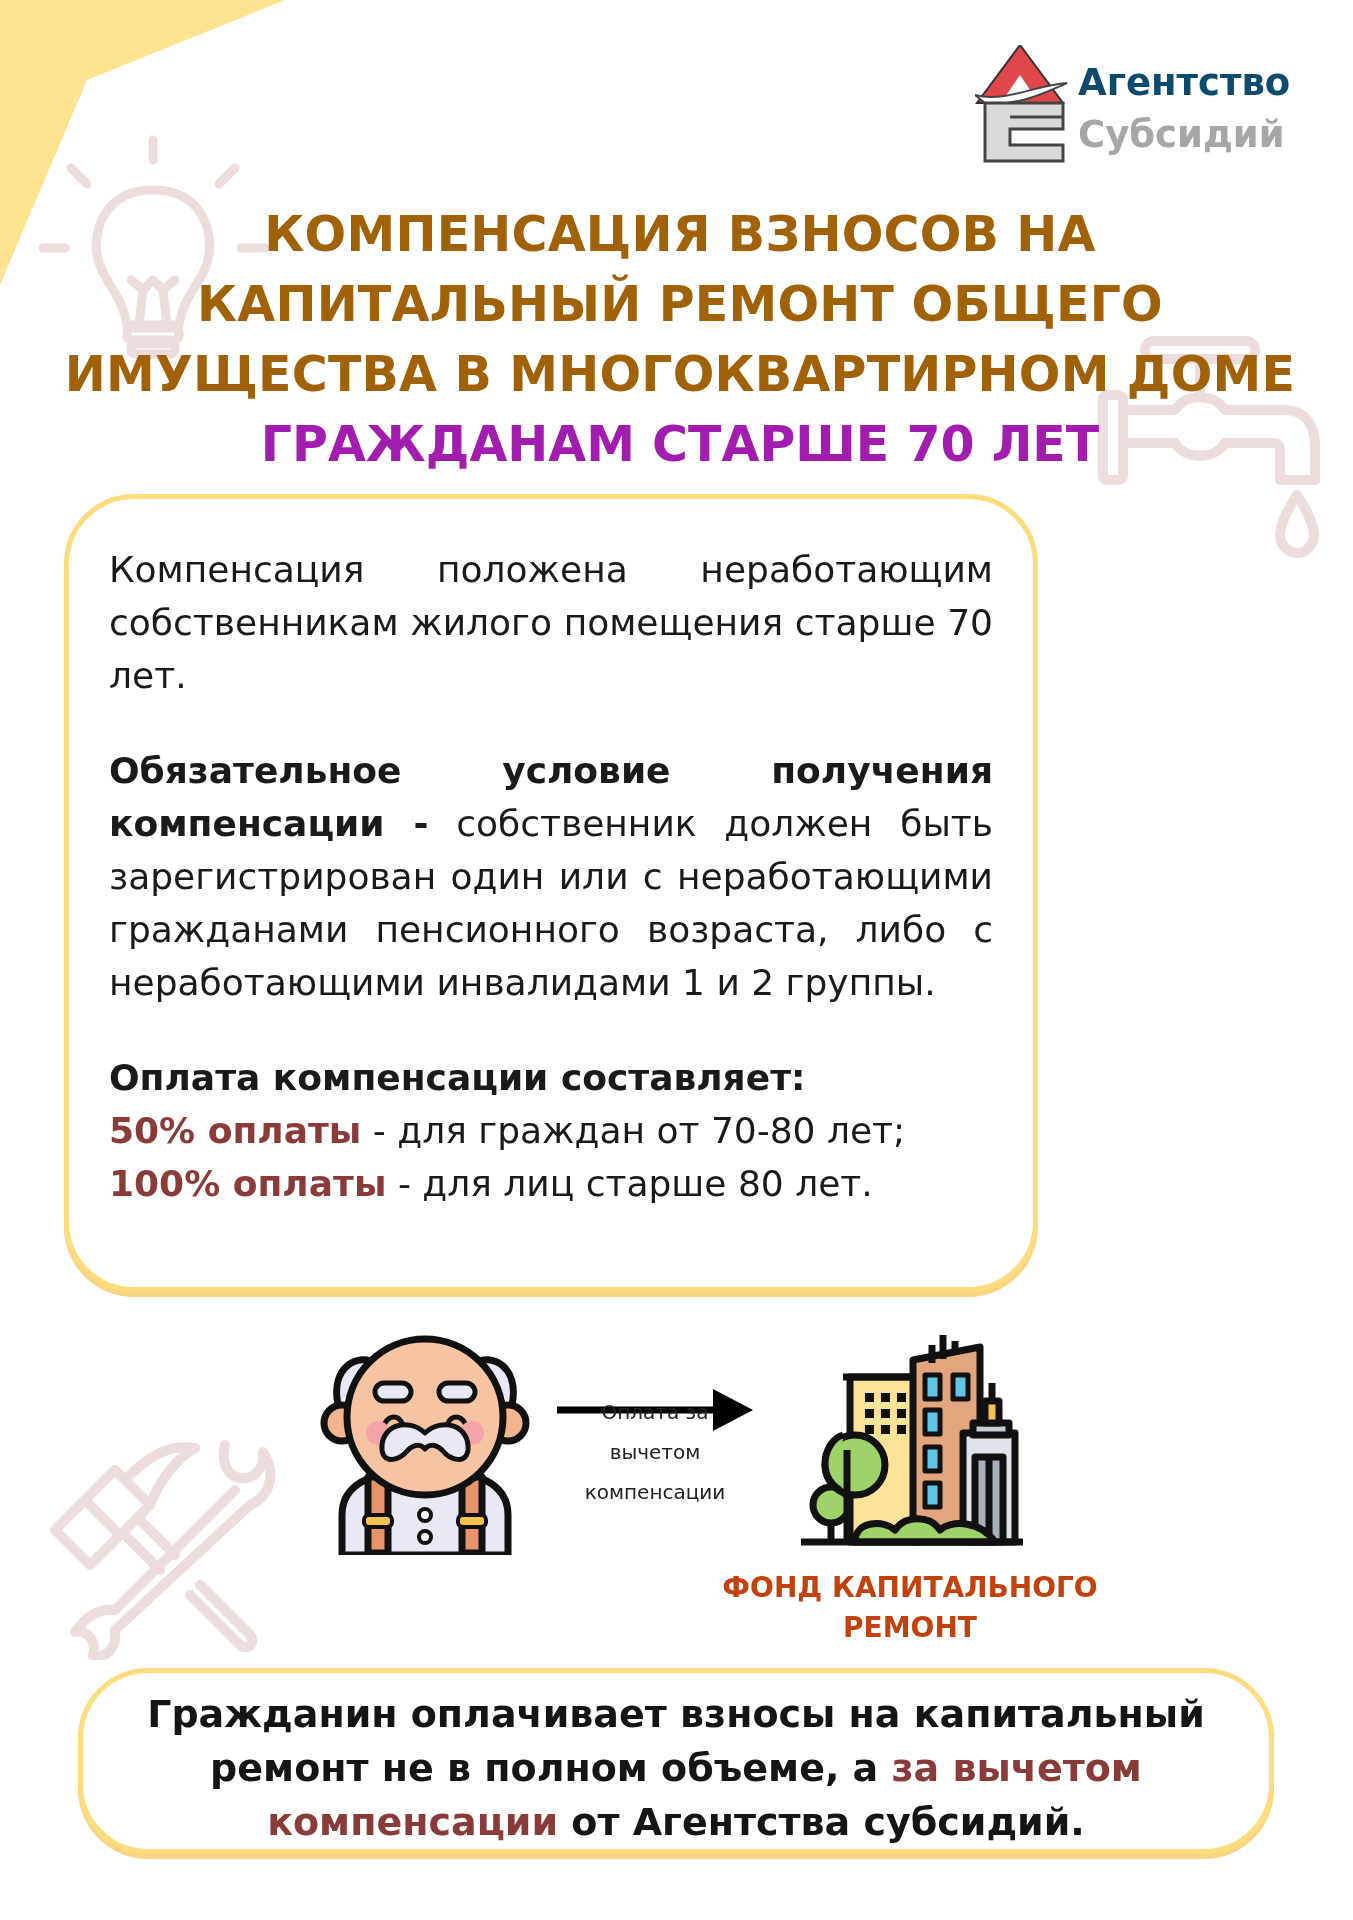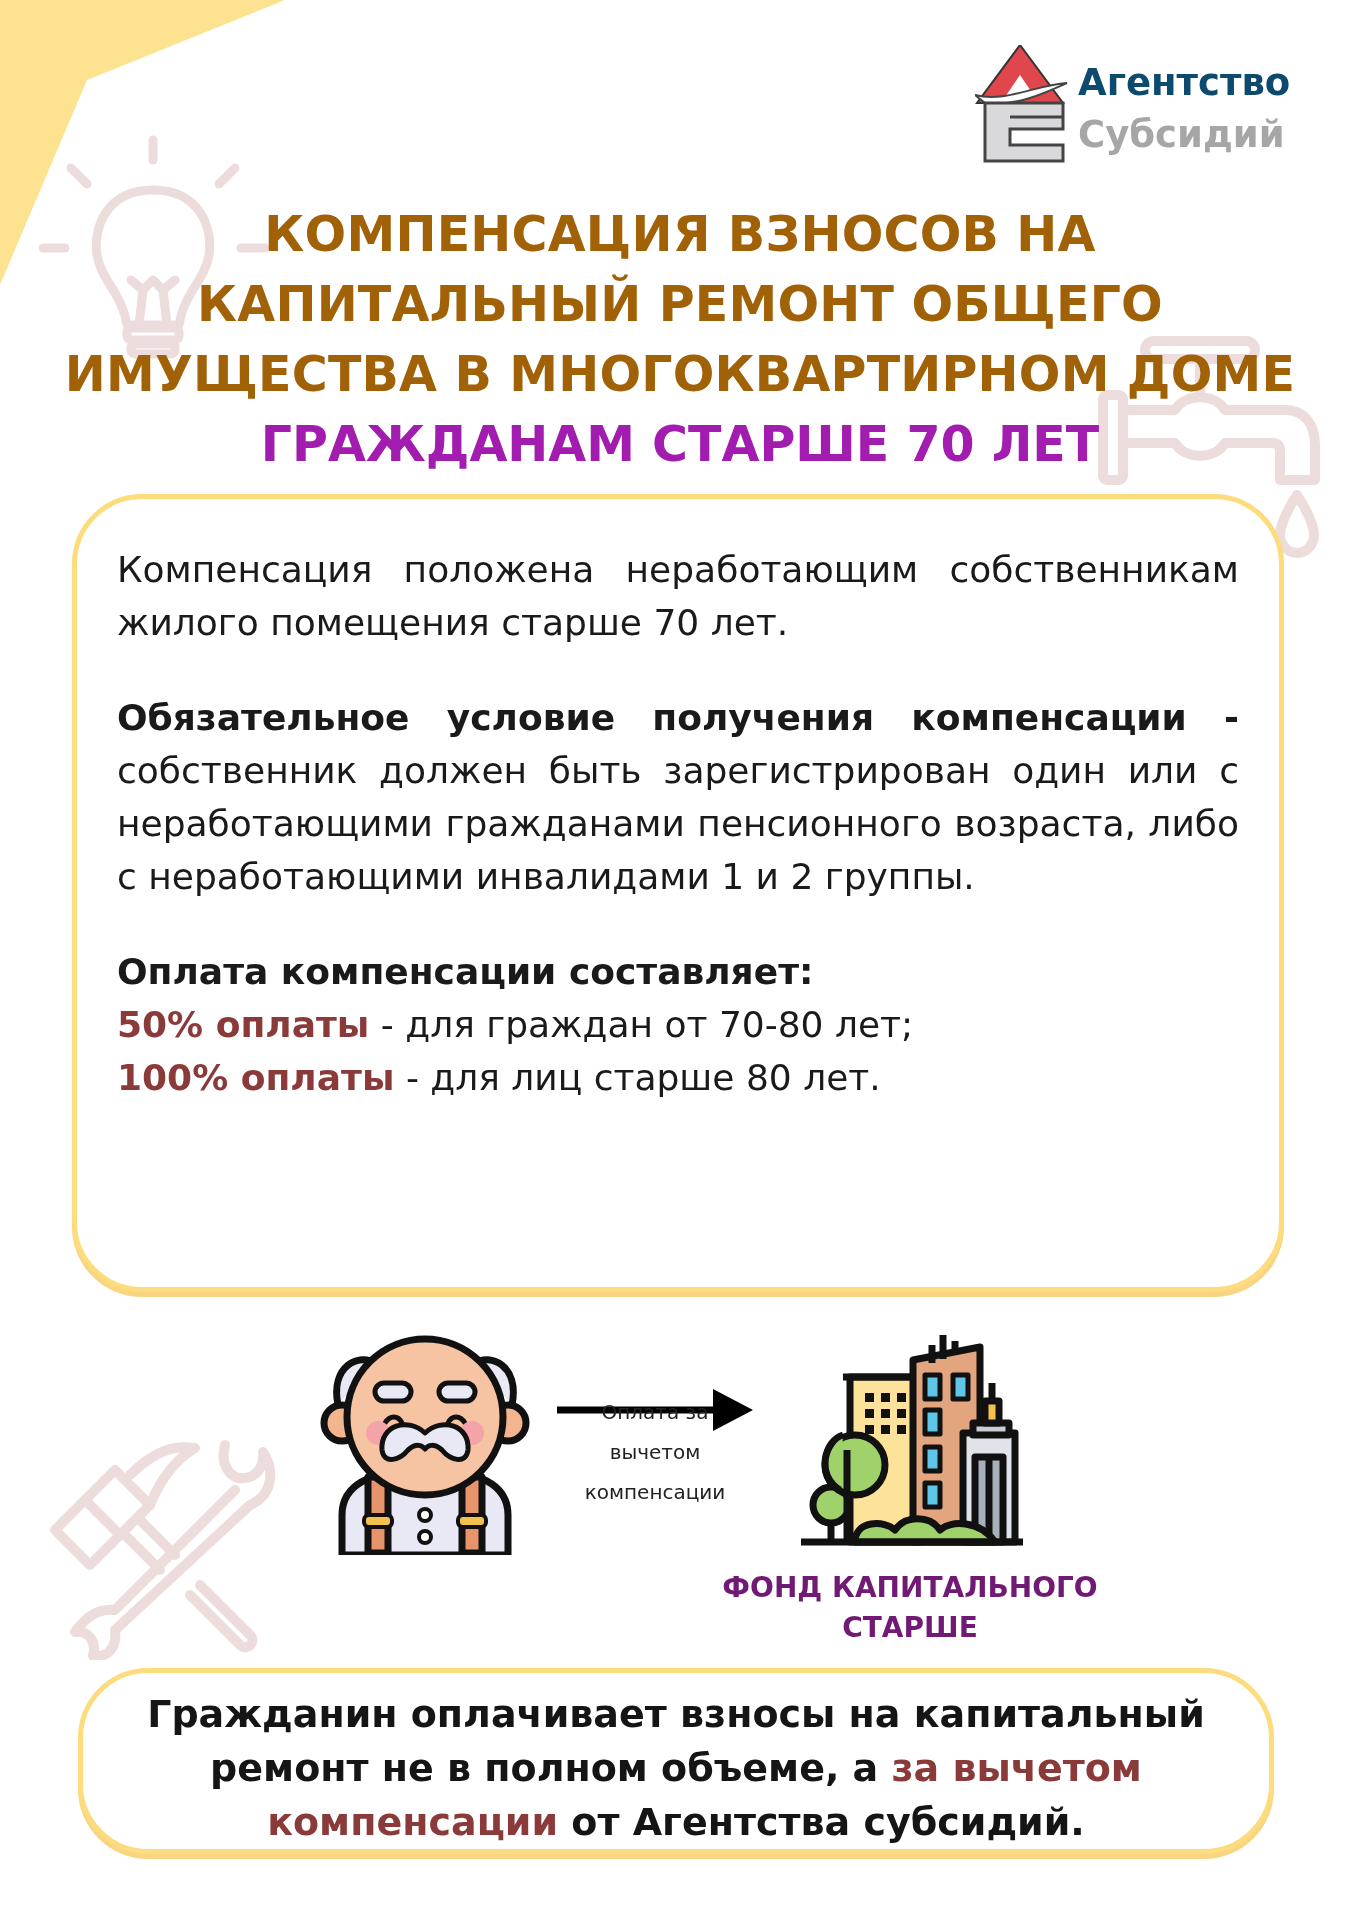--- a/index.html
+++ b/index.html
@@ -34,40 +34,40 @@
     position:absolute; left:60px; top:410px; width:1240px; text-align:center;
     font-family:"DejaVu Sans", sans-serif; font-weight:bold;
     font-size:49px; line-height:70px; color:#a21caf;
   }
 
   .card {
     position:absolute; box-sizing:border-box;
     border:5px solid #fcdc7c; border-radius:70px; background:#fff;
     box-shadow:0 5px 0 #f7d583;
   }
-  .card-main { left:72px; top:494px; width:1212px; height:798px; padding:44px 40px 0 40px; }
+  .card-main { left:64px; top:494px; width:974px; height:798px; padding:44px 40px 0 40px; }
   .card-bottom { left:78px; top:1668px; width:1196px; height:186px; padding:14px 40px 0 40px; }
 
   .para {
     font-family:"DejaVu Sans", sans-serif; font-size:36px; line-height:53px; color:#1a1a1a;
     margin:0 0 42px 0; text-align:justify;
   }
   .para .b { font-weight:bold; }
   .para .accent { color:#8b3a3a; font-weight:bold; }
 
   .flow-person { position:absolute; left:320px; top:1325px; width:210px; height:230px; }
   .arrow { position:absolute; left:555px; top:1385px; width:200px; height:50px; }
   .flow-label {
     position:absolute; left:545px; top:1392px; width:220px; text-align:center;
     font-family:"DejaVu Sans", sans-serif; font-size:20px; line-height:40px; color:#222;
   }
   .flow-building { position:absolute; left:795px; top:1325px; width:235px; height:232px; }
   .fund-label {
     position:absolute; left:700px; top:1568px; width:420px; text-align:center;
-    font-family:"DejaVu Sans", sans-serif; font-weight:bold; font-size:28px; line-height:40px; color:#701a75;
+    font-family:"DejaVu Sans", sans-serif; font-weight:bold; font-size:28px; line-height:40px; color:#c2410c;
   }
 
   .bottom-text {
     font-family:"DejaVu Sans", sans-serif; font-weight:bold; font-size:38px; line-height:54px;
     text-align:center; color:#151515;
   }
   .bottom-text .accent { color:#8b3a3a; }
 </style>
 </head>
 <body>
@@ -205,18 +205,18 @@
   <path d="M60 217 C60 195 90 195 100 205 C110 190 135 190 145 205 C155 195 185 195 200 217 Z" fill="#9fd26a"></path>
   <line x1="36" y1="217" x2="36" y2="180"></line>
   <circle cx="36" cy="180" r="18" fill="#9fd26a"></circle>
   <circle cx="60" cy="140" r="30" fill="#9fd26a"></circle>
   <path d="M48 110 C30 115 20 150 45 165" fill="#9fd26a"></path>
   <line x1="52" y1="125" x2="52" y2="217"></line>
   <line x1="6" y1="217" x2="228" y2="217"></line>
 </svg>
 <div class="fund-label">
   <div>ФОНД КАПИТАЛЬНОГО</div>
-  <div>СТАРШЕ</div>
+  <div>РЕМОНТ</div>
 </div>
 
 <div class="card card-bottom">
   <div class="bottom-text"><span>Гражданин оплачивает взносы на капитальный ремонт не в полном объеме, а </span><span class="accent">за вычетом компенсации</span><span> от Агентства субсидий.</span></div>
 </div>
 
 </body></html>

